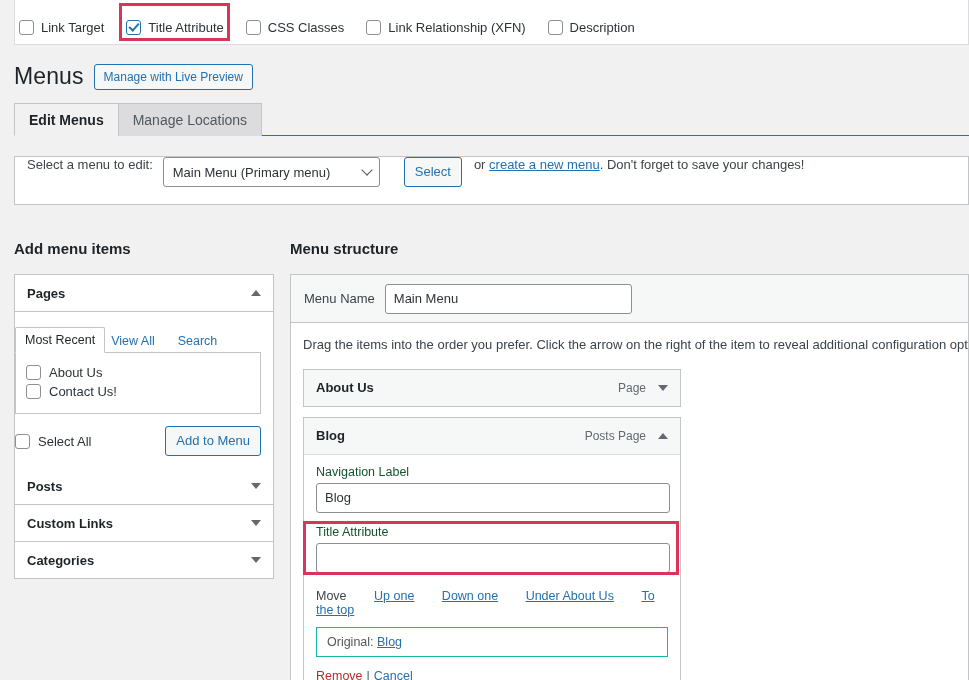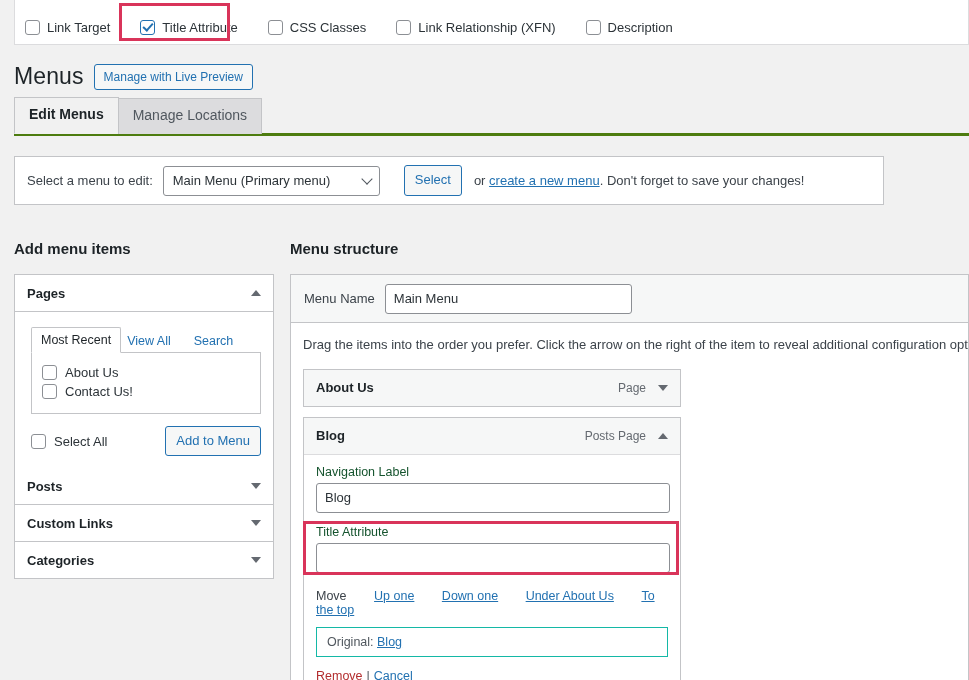--- a/index.html
+++ b/index.html
@@ -24,25 +24,25 @@
     top: -10px;
     width: 955px;
     height: 55px;
     background: #ffffff;
     border: 1px solid #dcdcde;
     border-top: none;
     box-sizing: border-box;
   }
   .opts-row {
     position: absolute;
-    left: 10px;
+    left: 4px;
     top: 30px;
     display: flex;
     align-items: flex-start;
-    gap: 8px;
+    gap: 0px;
   }
   .opt {
     display: flex;
     align-items: center;
     margin-right: 22px;
     white-space: nowrap;
   }
   .opt .cbx {
     width: 15px;
     height: 15px;
@@ -108,23 +108,22 @@
     white-space: nowrap;
   }
   .btn.small { font-size: 12px; padding: 4px 9px; }
 
   
   .tabs {
     position: absolute;
     left: 14px;
     top: 102px;
     display: flex;
-    align-items: flex-end;
     width: 955px;
-    border-bottom: 3px solid #4d7c0f;
+    border-bottom: 1px solid #4d7c0f;
     box-sizing: border-box;
     height: 34px;
   }
   .tab {
     font-size: 14px;
     padding: 7px 14px 8px 14px;
     border: 1px solid #c3c4c7;
     border-bottom: none;
     background: #dcdcde;
     color: #50575e;
@@ -139,27 +138,27 @@
     color: #1d2327;
     font-weight: bold;
     border-bottom: 1px solid #f1f1f1;
   }
 
   
   .menu-select-bar {
     position: absolute;
     left: 14px;
     top: 156px;
-    width: 870px;
+    width: 955px;
     height: 49px;
     background: #fff;
     border: 1px solid #c3c4c7;
     box-sizing: border-box;
     display: flex;
-    align-items: center;
+    align-items: flex-start;
     padding: 0 12px;
   }
   .msb-label { font-size: 13px; color: #3c434a; margin-right: 10px; }
   .select-ctl {
     position: relative;
     border: 1px solid #8c8f94;
     border-radius: 3px;
     background: #fff;
     height: 28px;
     min-width: 180px;
@@ -216,21 +215,21 @@
   }
   .acc-head .t { font-size: 13px; font-weight: bold; color: #1d2327; }
   .tri {
     width: 0; height: 0;
     border-left: 5px solid transparent;
     border-right: 5px solid transparent;
   }
   .tri.down { border-top: 6px solid #646970; }
   .tri.up   { border-bottom: 6px solid #646970; }
 
-  .acc-body { padding: 14px 12px 12px 16px; }
+  .acc-body { padding: 14px 12px 12px 0; }
   .inner-tabs {
     display: flex;
     align-items: flex-end;
     border-bottom: 1px solid #c3c4c7;
     margin-bottom: 0;
   }
   .itab {
     font-size: 12.5px;
     padding: 5px 9px 5px 0;
     margin-right: 14px;

